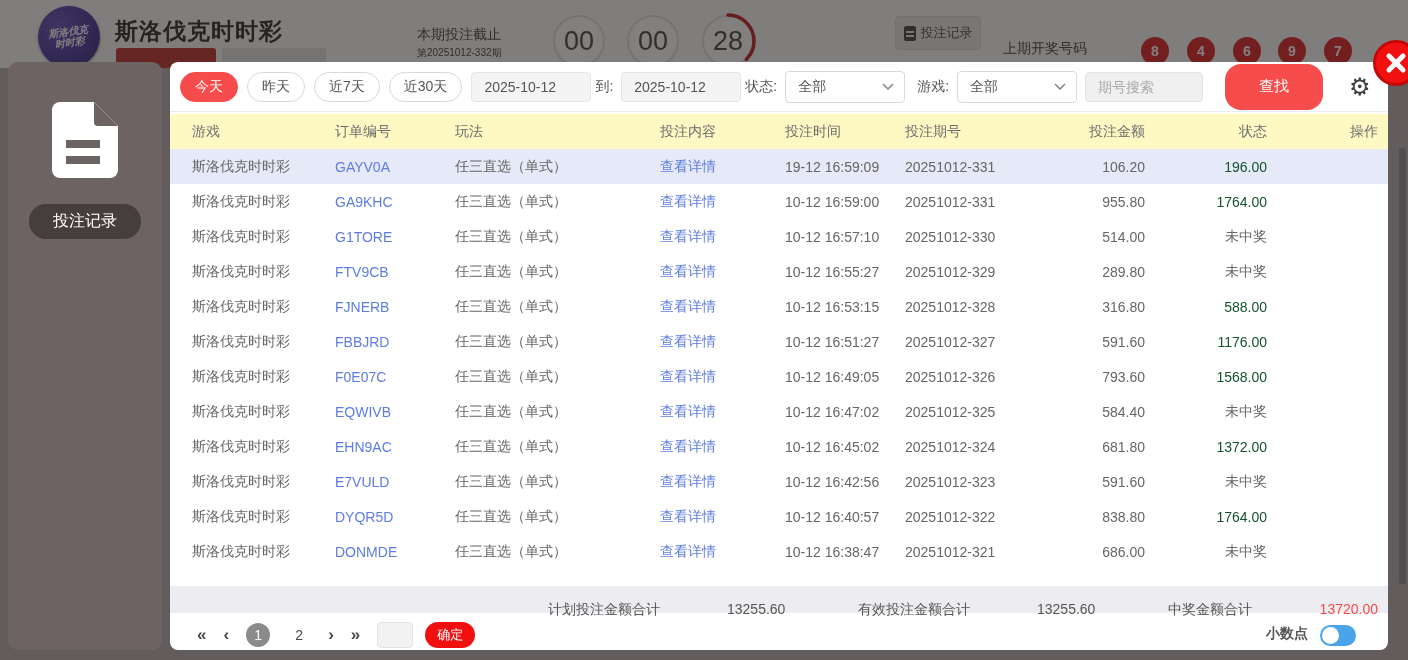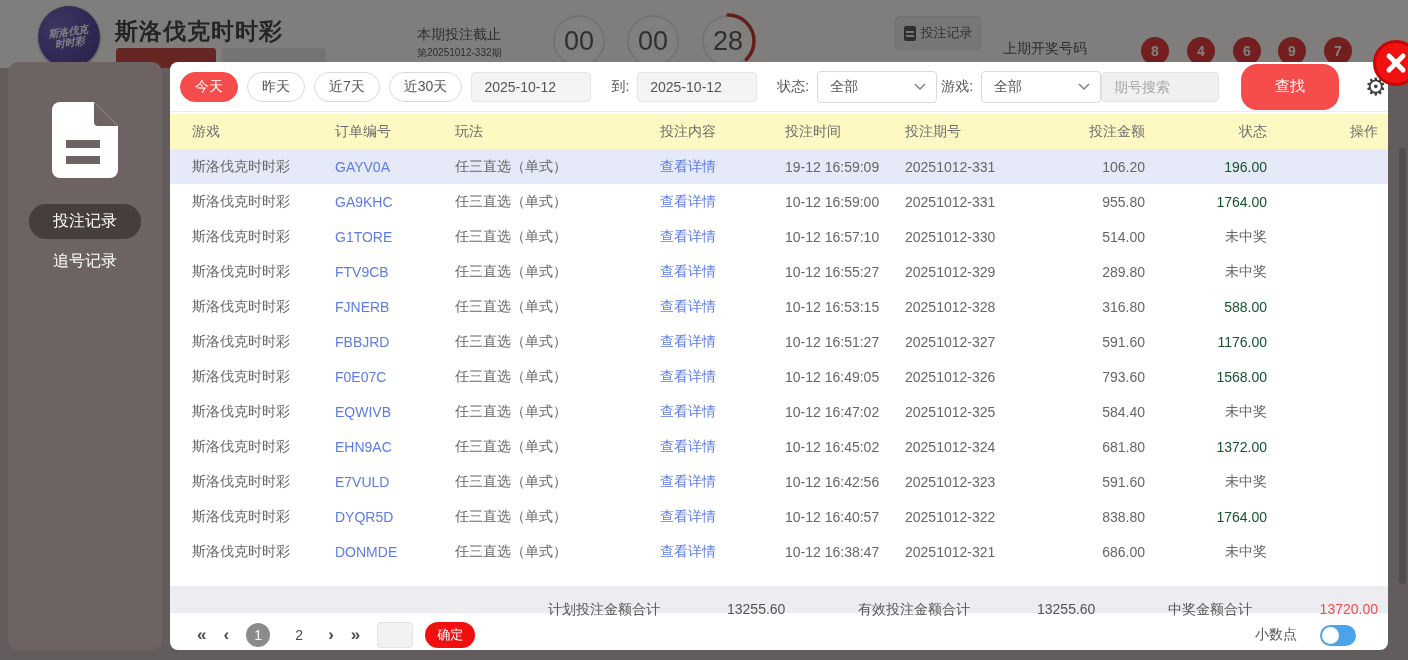--- a/index.html
+++ b/index.html
@@ -49,25 +49,25 @@
   .modal { position:absolute; left:170px; top:62px; width:1218px; height:588px; z-index:2;
            background:#fff; border-radius:8px; }
 
   
   .filters { position:absolute; left:0; top:0; width:100%; height:50px; display:flex; align-items:center;
              padding-left:10px; border-bottom:1px solid #ececec; }
   .pill { height:30px; padding:0 14px; border-radius:16px; border:1px solid #d9d9d9; background:#fff;
           color:#555; font-size:14px; display:flex; align-items:center; margin-right:9px; cursor:pointer; }
   .pill.active { background:#f74c4c; border-color:#f74c4c; color:#fff; }
   .date-box { width:120px; height:30px; background:#f4f4f4; border:1px solid #e4e4e4; border-radius:4px;
-              font-size:14px; color:#555; display:flex; align-items:center; padding-left:12px; margin-right:16px; }
+              font-size:14px; color:#555; display:flex; align-items:center; padding-left:12px; margin-right:0; }
   .flt-label { font-size:14px; color:#555; margin:0 8px 0 4px; }
   .select-box { width:120px; height:32px; background:#fff; border:1px solid #d9d9d9; border-radius:4px;
                 font-size:14px; color:#555; display:flex; align-items:center; justify-content:space-between;
-                padding:0 10px 0 12px; cursor:pointer; }
+                padding:0 10px 0 12px; margin-right:8px; cursor:pointer; }
   .search-input { width:118px; height:30px; background:#f0f0f0; border:1px solid #e4e4e4; border-radius:4px;
                   font-size:14px; color:#555; padding-left:12px; margin-right:22px; outline:none; }
   .search-input::placeholder { color:#a8a8a8; }
   .btn-search { width:98px; height:46px; border:none; border-radius:16px; background:#f74c4c; color:#fff;
                 font-size:15px; cursor:pointer; }
   .gear { margin-left:26px; font-size:24px; color:#3e3e3e; cursor:pointer; line-height:1; }
 
   
   .grid-row { display:grid; grid-template-columns:143px 120px 205px 125px 120px 145px 95px 122px 1fr;
               align-items:center; padding-left:22px; padding-right:10px; }
@@ -91,21 +91,21 @@
   .pager { position:absolute; left:0; top:556px; width:100%; height:34px; display:flex; align-items:center;
            padding:0 14px 0 27px; color:#4a4a4a; }
   .pg-arrow { font-size:17px; color:#4a4a4a; margin-right:17px; cursor:pointer; font-weight:bold; }
   .pg-num { font-size:14px; margin-right:17px; cursor:pointer; width:24px; text-align:center; }
   .pg-num.current { background:#8b8b8b; color:#fff; border-radius:50%; width:24px; height:24px;
                     display:flex; align-items:center; justify-content:center; }
   .pg-input { width:36px; height:26px; background:#f2f2f2; border:1px solid #e2e2e2; border-radius:4px;
               margin-right:12px; outline:none; text-align:center; font-size:13px; color:#555; }
   .btn-ok { width:50px; height:26px; border:none; border-radius:13px; background:#f10f0f; color:#fff;
             font-size:13px; cursor:pointer; }
-  .pg-right { margin-left:auto; display:flex; align-items:center; gap:23px; margin-right:18px; }
+  .pg-right { margin-left:auto; display:flex; align-items:flex-start; gap:12px; margin-right:18px;font-weight:bold; }
   .toggle-label { font-size:14px; color:#555; }
   .toggle { width:36px; height:21px; border-radius:11px; background:#49a4e9; position:relative; cursor:pointer; }
   .toggle .knob { position:absolute; left:2px; top:2px; width:17px; height:17px; border-radius:50%; background:#fff; }
 
   
   .close-btn { position:absolute; left:1373px; top:40px; width:46px; height:46px; border-radius:50%;
                background:#f21111; border:3px solid #c40707; z-index:3; display:flex; align-items:center;
                justify-content:center; cursor:pointer; }
   .close-btn svg { display:block; }
 
@@ -155,21 +155,20 @@
 <div class="page-scrollbar"></div>
 
 <div class="side-panel">
   <svg class="side-doc-icon" width="66" height="76" viewBox="0 0 66 76">
     <path d="M8 0 H42 L66 24 V68 a8 8 0 0 1 -8 8 H8 a8 8 0 0 1 -8 -8 V8 a8 8 0 0 1 8 -8 Z" fill="#ffffff"></path>
     <path d="M42 0 L66 24 H46 a4 4 0 0 1 -4 -4 Z" fill="#6e6363"></path>
     <rect x="14" y="38" width="34" height="8" fill="#6e6363"></rect>
     <rect x="14" y="54" width="34" height="8" fill="#6e6363"></rect>
   </svg>
   <div class="side-item active" style="top:142px;">投注记录</div>
-  <div class="side-item" style="top:182px;">追号记录</div>
 </div>
 
 <div class="modal">
 
   <div class="filters">
     <div class="pill active">今天</div>
     <div class="pill">昨天</div>
     <div class="pill">近7天</div>
     <div class="pill">近30天</div>
 

